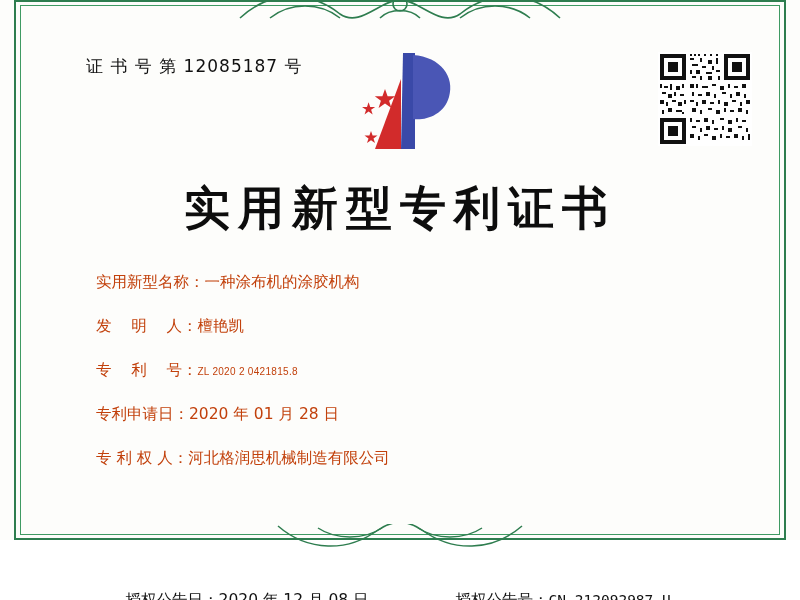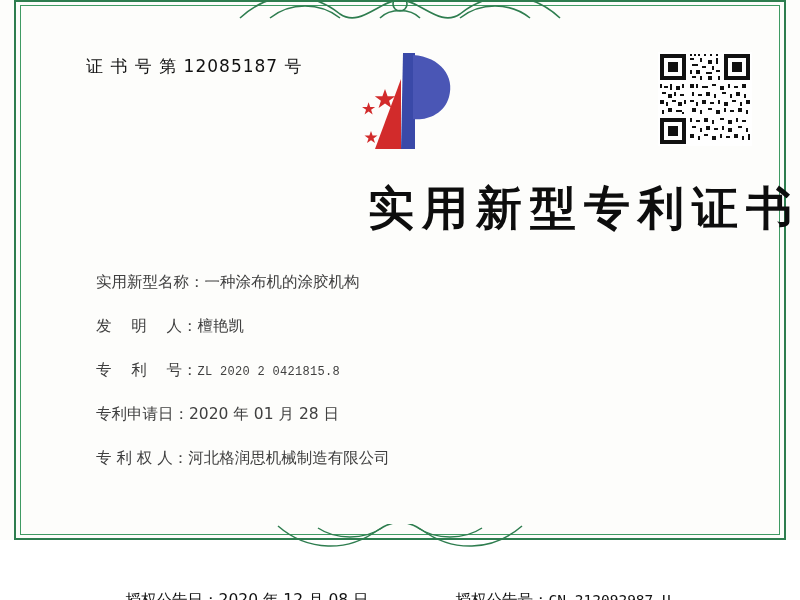--- a/index.html
+++ b/index.html
@@ -94,55 +94,55 @@
     background: #ffffff;
   }
   .qr svg { display: block; }
 
   
   .main-title {
     position: absolute;
     top: 178px;
     left: 0;
     width: 100%;
-    text-align: right;
+    text-align: center;
     font-size: 46px;
     letter-spacing: 8px;
     font-weight: bold;
     color: #0d0d0d;
     font-family: "DejaVu Sans", sans-serif;
   }
 
   
   .fields {
     position: absolute;
     left: 96px;
     top: 272px;
     width: 640px;
   }
   .field-row {
     display: flex;
     align-items: baseline;
     margin-bottom: 23px;
     font-size: 15.5px;
-    color: #404040;
+    color: #c2410c;
     font-family: "DejaVu Sans", sans-serif;
   }
   .field-label {
     white-space: pre;
     flex: 0 0 auto;
   }
   .field-value {
     white-space: pre;
     flex: 0 0 auto;
     font-family: "DejaVu Sans", sans-serif;
   }
   .field-value.mono {
-    font-family: Liberation Mono, monospace;
-    font-size: 12px;
+    font-family: Liberation Sans, sans-serif;
+    font-size: 10px;
     letter-spacing: 0.3px;
   }
 
   
   .bottom-row {
     position: absolute;
     left: 96px;
     top: 572px;
     width: 660px;
     display: flex;

